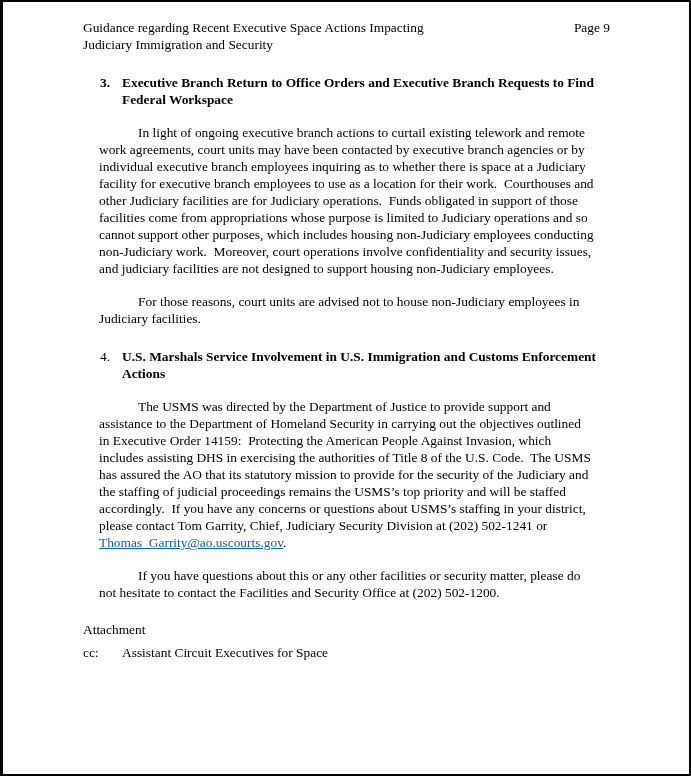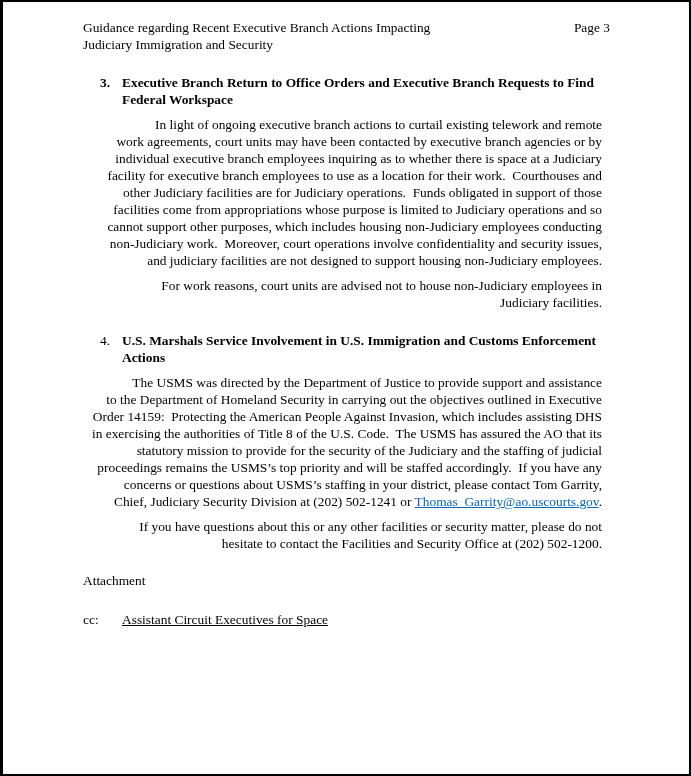--- a/index.html
+++ b/index.html
@@ -50,70 +50,69 @@
     text-decoration: none;
   }
   .section-heading.num-regular .num {
     font-weight: normal;
   }
   .section-heading .title {
   }
   .h3-heading { margin-top: 21px; }
   .h4-heading { margin-top: 21px; }
   p.para {
-    margin: 8px;
+    margin: 16px;
     text-indent: 39px;
     white-space: pre-wrap;
-    text-align: right;
+    text-align: left;
   }
   .mt-after-heading { margin-top: 11px; }
   .mt-blank { margin-top: 17px; }
   .mt-blank2 { margin-top: 19px; }
   .italic { }
   a.email-link {
     color: var(--link-color, #0563C1);
     cursor: pointer;
   }
   .attachment-line {
     margin-top: 20px;
   }
   .cc-line {
-    margin-top: 22px;
+    margin-top: 6px;
     position: relative;
     padding-left: 39px;
-    text-decoration: underline;
   }
   .cc-line .cc-label {
     position: absolute;
     left: 0;
     top: 0;
   }
 </style>
 </head>
 <body>
 
 <div class="page">
   <div class="frame"></div>
   <div class="content">
 
     <div class="doc-header">
       <div>
-        <div>Guidance regarding Recent Executive Branch Actions Impacting</div>
+        <div>Guidance regarding Recent Executive Space Actions Impacting</div>
         <div>Judiciary Immigration and Security</div>
       </div>
-      <div>Page 3</div>
+      <div>Page 9</div>
     </div>
 
     <div class="section-heading h3-heading">
       <span class="num">3.</span>
       <span class="title">Executive Branch Return to Office Orders and Executive Branch Requests to Find Federal Workspace</span>
     </div>
 
     <p class="para mt-after-heading"><span>In light of ongoing executive branch actions to curtail existing telework and remote work agreements, court units may have been contacted by executive branch agencies or by individual executive branch employees inquiring as to whether there is space at a Judiciary facility for executive branch employees to use as a location for their work.  Courthouses and other Judiciary facilities are for Judiciary operations.  Funds obligated in support of those facilities come from appropriations whose purpose is limited to Judiciary operations and so cannot support other purposes, which includes housing non-Judiciary employees conducting non-Judiciary work.  Moreover, court operations involve confidentiality and security issues, and judiciary facilities are not designed to support housing non-Judiciary employees.</span></p>
-    <p class="para mt-blank"><span>For work reasons, court units are advised not to house non-Judiciary employees in Judiciary facilities.</span></p>
+    <p class="para mt-blank"><span>For those reasons, court units are advised not to house non-Judiciary employees in Judiciary facilities.</span></p>
 
     <div class="section-heading h4-heading num-regular">
       <span class="num">4.</span>
       <span class="title">U.S. Marshals Service Involvement in U.S. Immigration and Customs Enforcement Actions</span>
     </div>
 
     <p class="para mt-after-heading"><span>The USMS was directed by the Department of Justice to provide support and assistance to the Department of Homeland Security in carrying out the objectives outlined in Executive Order 14159:  </span><span class="italic">Protecting the American People Against Invasion</span><span>, which includes assisting DHS in exercising the authorities of Title 8 of the U.S. Code.  The USMS has assured the AO that its statutory mission to provide for the security of the Judiciary and the staffing of judicial proceedings remains the USMS’s top priority and will be staffed accordingly.  If you have any concerns or questions about USMS’s staffing in your district, please contact Tom Garrity, Chief, Judiciary Security Division at (202) 502-1241 or </span><a class="email-link" href="#">Thomas_Garrity@ao.uscourts.gov</a><span>.</span></p>
     <p class="para mt-blank2"><span>If you have questions about this or any other facilities or security matter, please do not hesitate to contact the Facilities and Security Office at (202) 502-1200.</span></p>
 
     <div class="attachment-line">Attachment</div>

